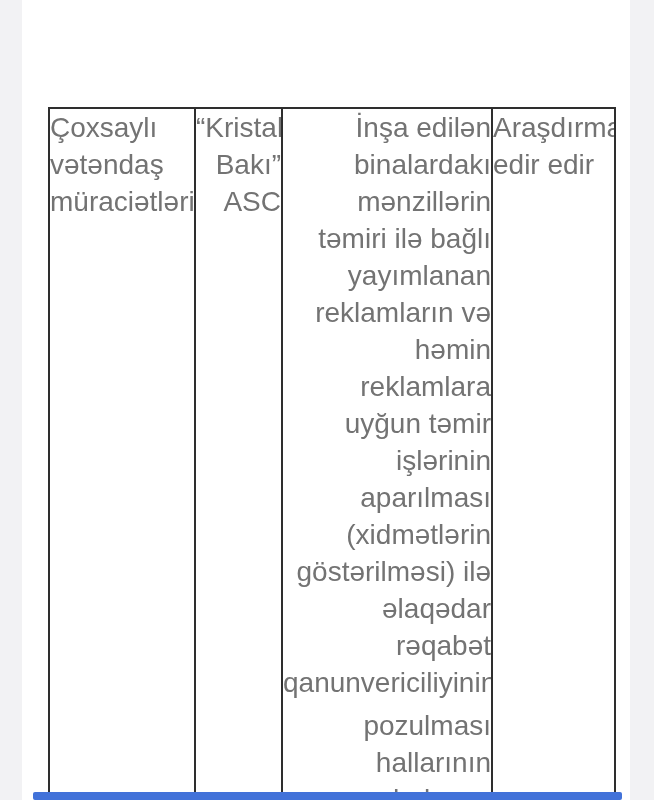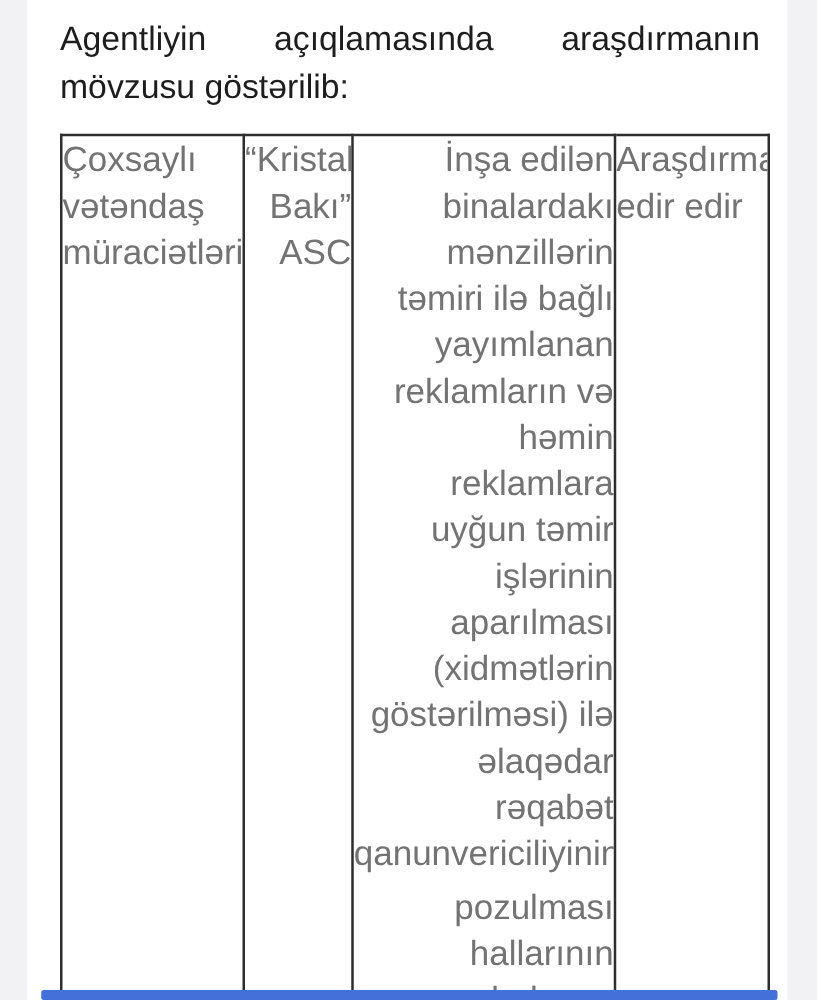--- a/index.html
+++ b/index.html
@@ -72,21 +72,20 @@
     background: #4272d9;
   }
 </style>
 </head>
 <body>
 
 <div class="screen">
   <div class="margin-strip left"></div>
   <div class="margin-strip right"></div>
 
-  <p class="heading">Agentliyin açıqlamasında araşdırmanın mövzusu göstərilib:</p>
 
   <table class="doc-table">
     <tbody>
         <tr>
       <td class="c1">
         <span>Çoxsaylı vətəndaş müraciətləri</span>
       </td>
       <td class="c2">
         <span>“Kristal Bakı” ASC</span>
       </td>

